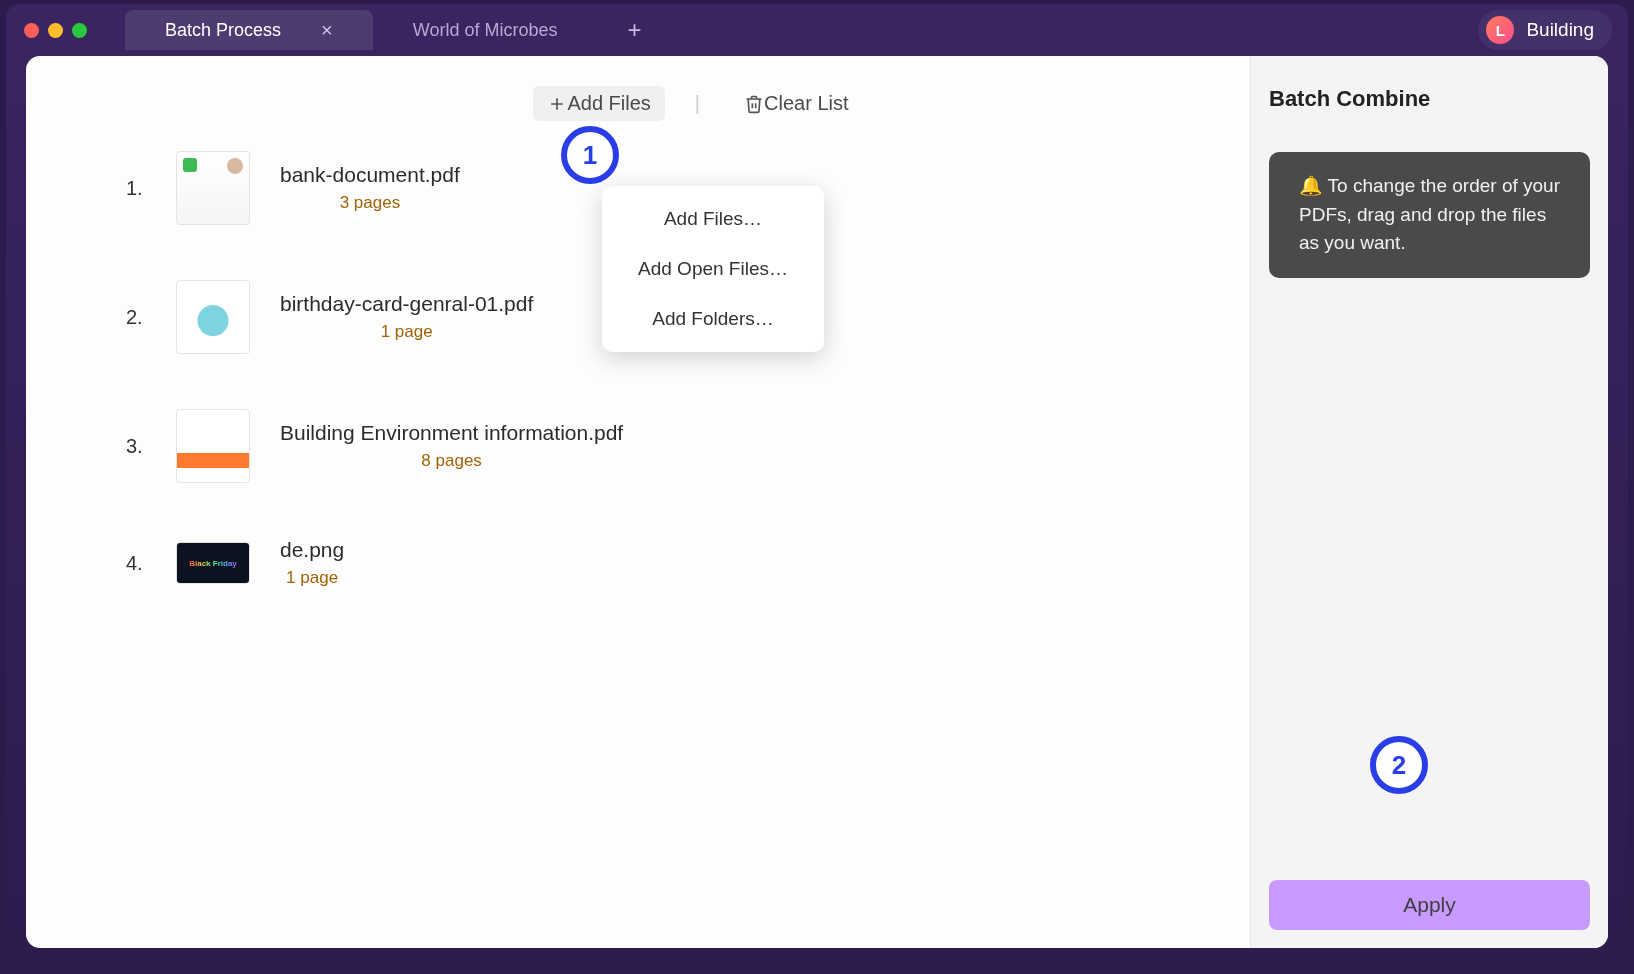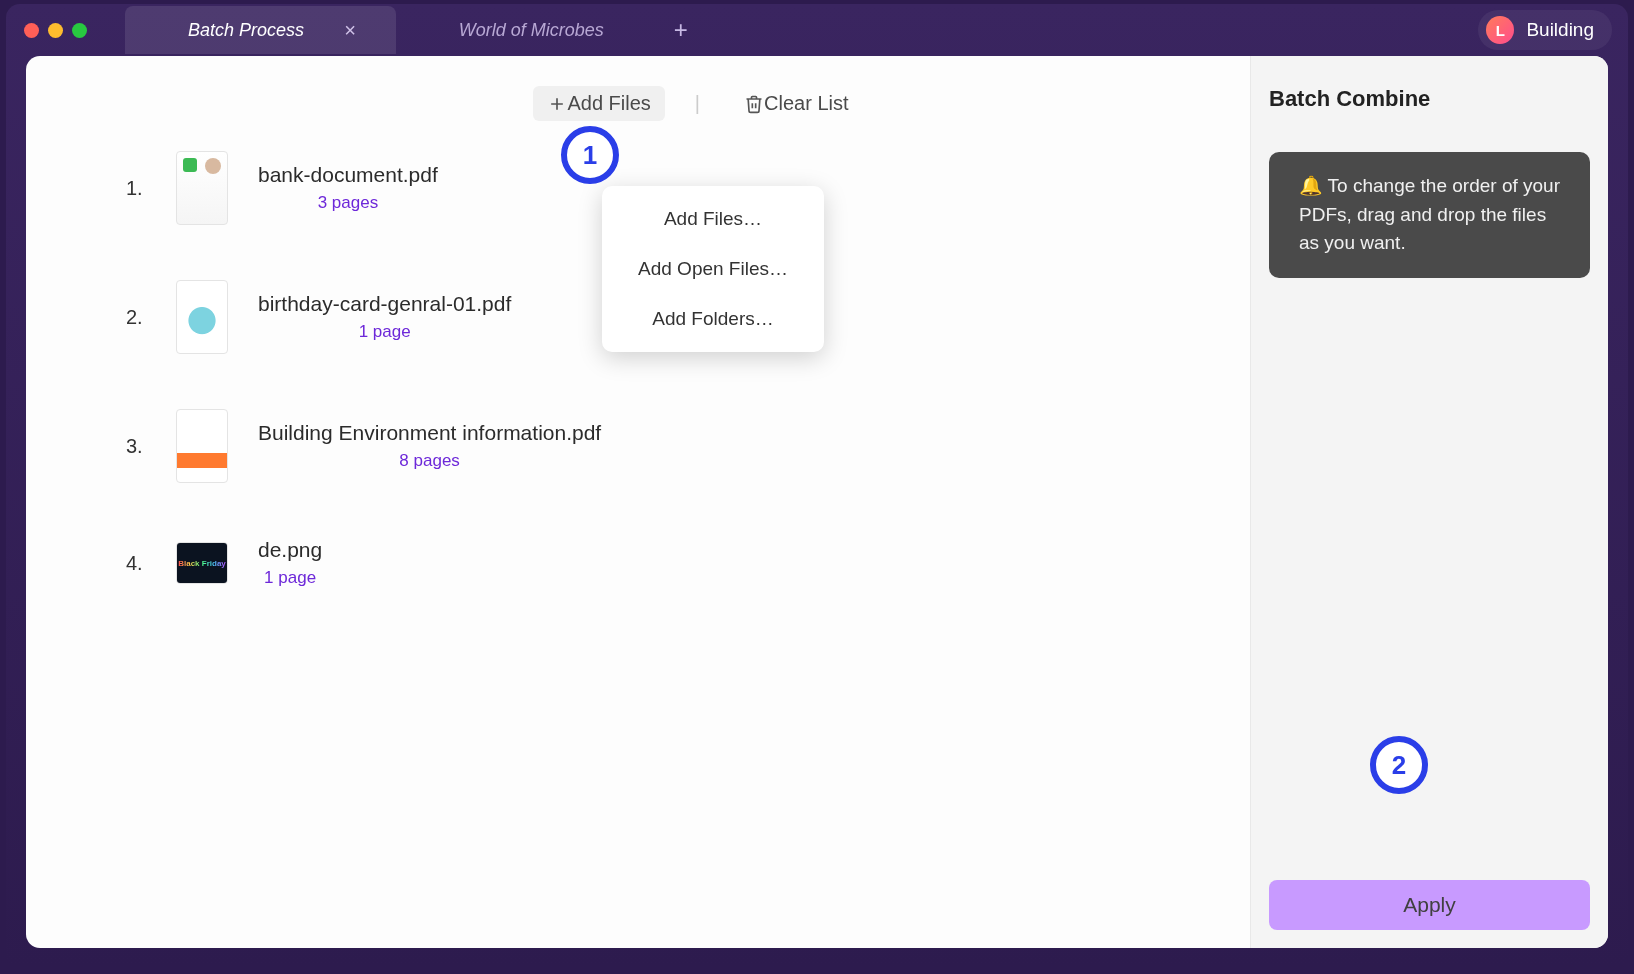--- a/index.html
+++ b/index.html
@@ -28,30 +28,29 @@
     gap: 8px;
     background: transparent;
   }
   .traffic-lights { display: flex; gap: 9px; margin-right: 30px; }
   .traffic-dot { width: 15px; height: 15px; border-radius: 50%; }
   .dot-red { background: #ff5f57; }
   .dot-yellow { background: #febc2e; }
   .dot-green { background: #28c840; }
   .tabs { display: flex; gap: 0; }
   .tab {
-    height: 48px;
+    height: 40px;
     display: flex;
     align-items: center;
-    padding: 0 40px 0 63px;
+    padding: 0 40px 0 40px;
     color: #b8a8d4;
     font-size: 18px;
     position: relative;
     border-radius: 8px 8px 0 0;
     cursor: pointer;
-    font-style: italic;
   }
   .tab.active {
     background: rgba(255,255,255,0.10);
     color: #fff;
     font-weight: 500;
   }
   .tab .close {
     margin-left: 40px;
     font-size: 20px;
     color: #d0c2e8;
@@ -107,27 +106,27 @@
     padding:6px 14px; border-radius:6px;
   }
   .btn.add-files { background:#f0f0f0; }
   .divider { color:#ccc; font-size:20px; }
   .btn svg { width:20px; height:20px; }
 
   .file-list { padding: 0 40px 0 60px; }
   .file-row { display:flex; align-items:center; gap:30px; margin-bottom:55px; }
   .file-index { font-size:20px; color:#333; width:20px; }
   .thumb {
-    width:52px; height:74px; background:#fff; border:1px solid #e4e4e4;
+    width:74px; height:74px; background:#fff; border:1px solid #e4e4e4;
     border-radius:4px; display:flex; align-items:center; justify-content:center;
     overflow:hidden;
   }
   .file-info { display:flex; flex-direction:column; gap:6px;text-align:center; }
   .file-name { font-size:21px; color:#2b2b2b; }
-  .file-pages { font-size:17px; color:#6d28d9; }
+  .file-pages { font-size:17px; color:#a16207; }
 
   .side-panel {
     width: 358px;
     background:#f4f4f4;
     border-left:1px solid #e8e8e8;
     display:flex; flex-direction:column;
     padding: 30px 18px 18px 18px;
     position:relative;
   }
   .panel-title { font-size:22px; font-weight:600; color:#222; margin-bottom:40px; }

